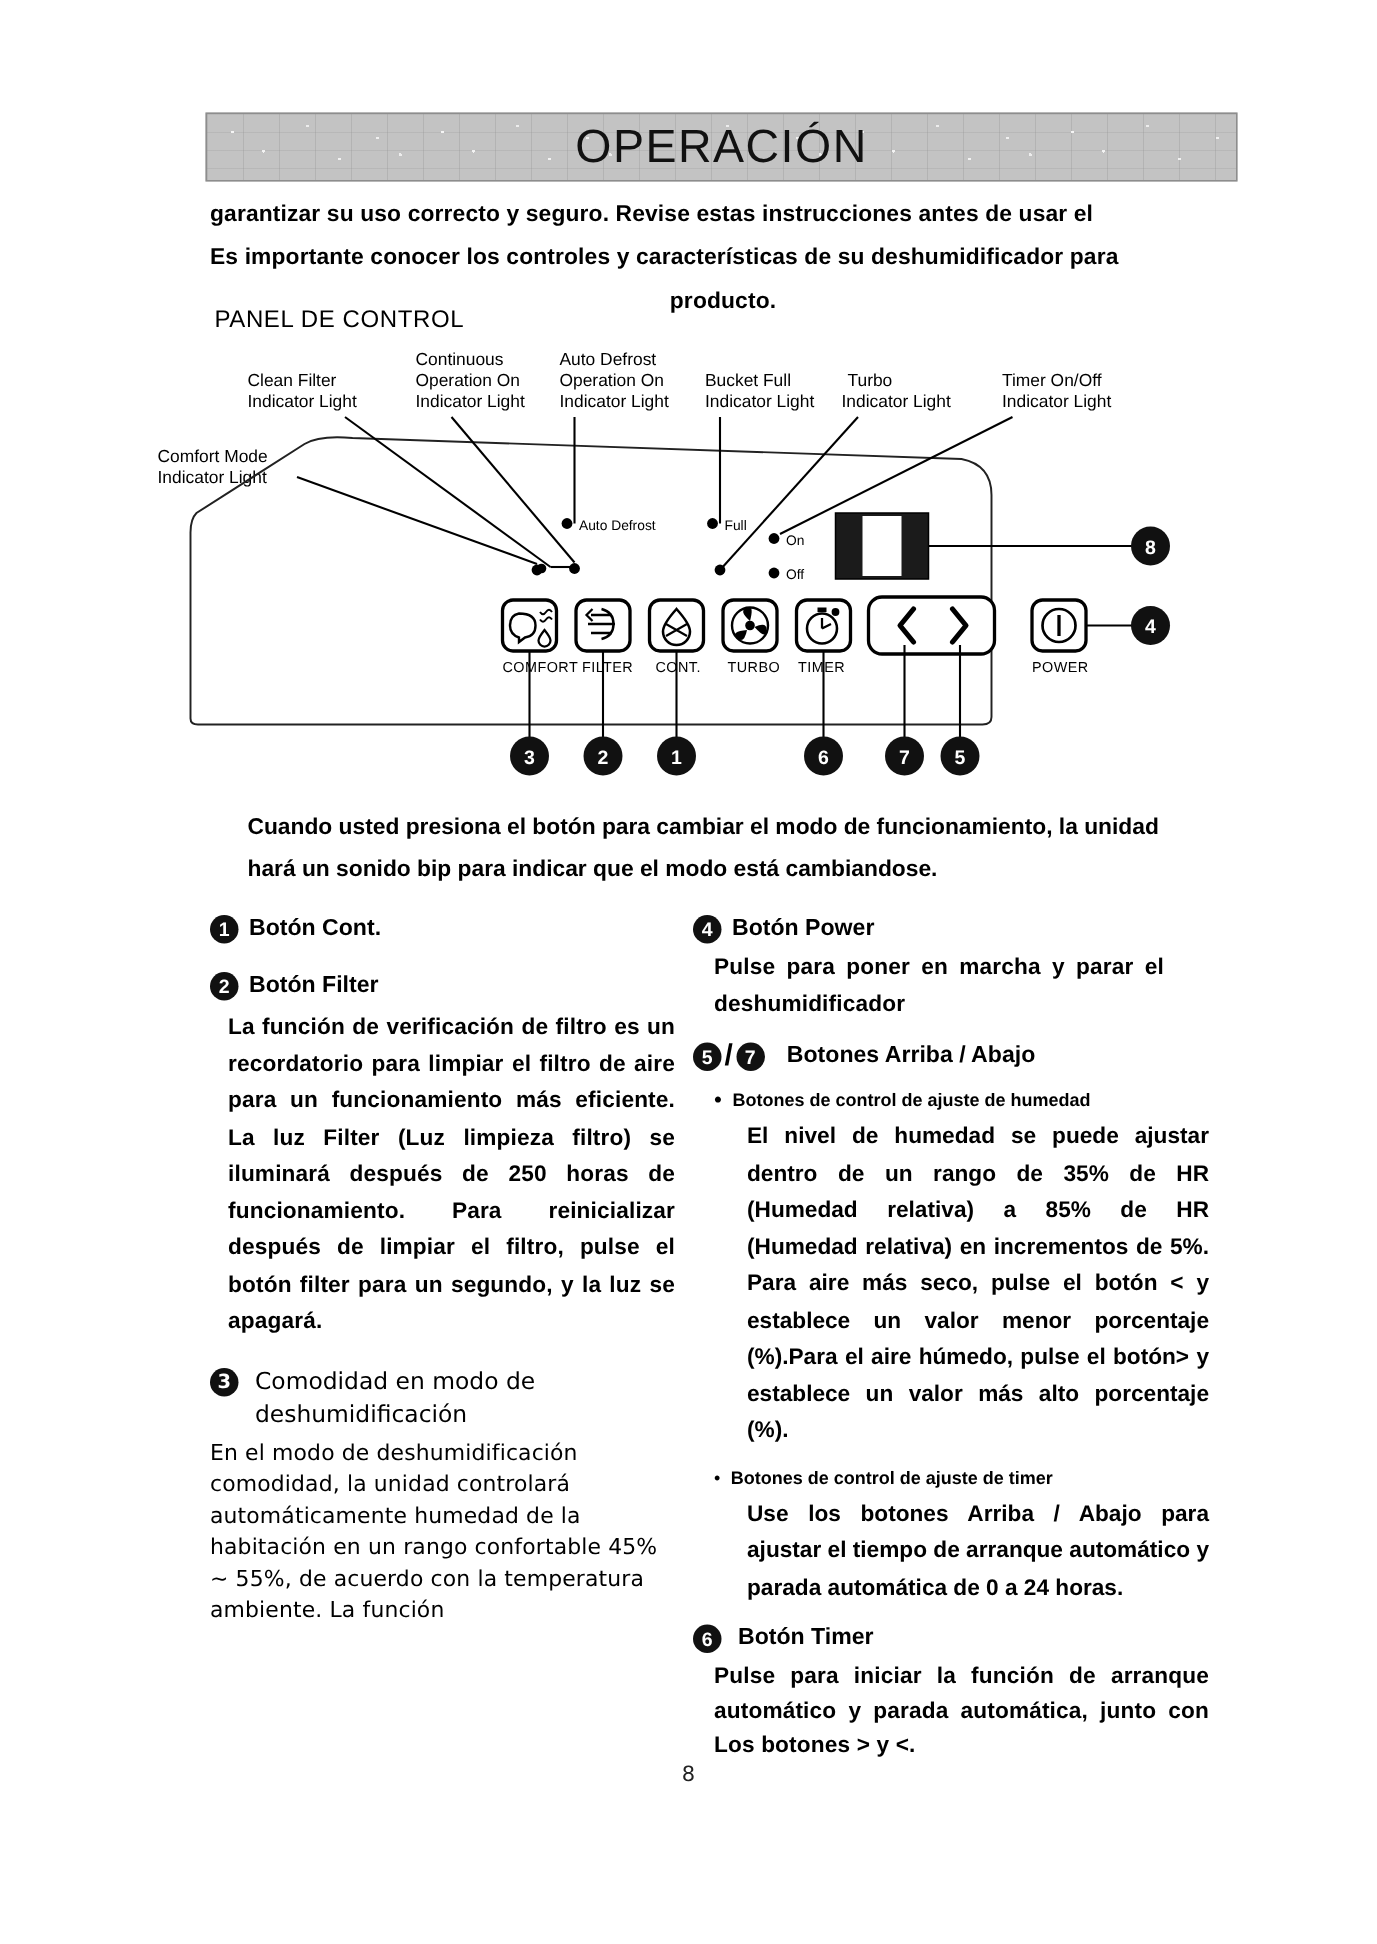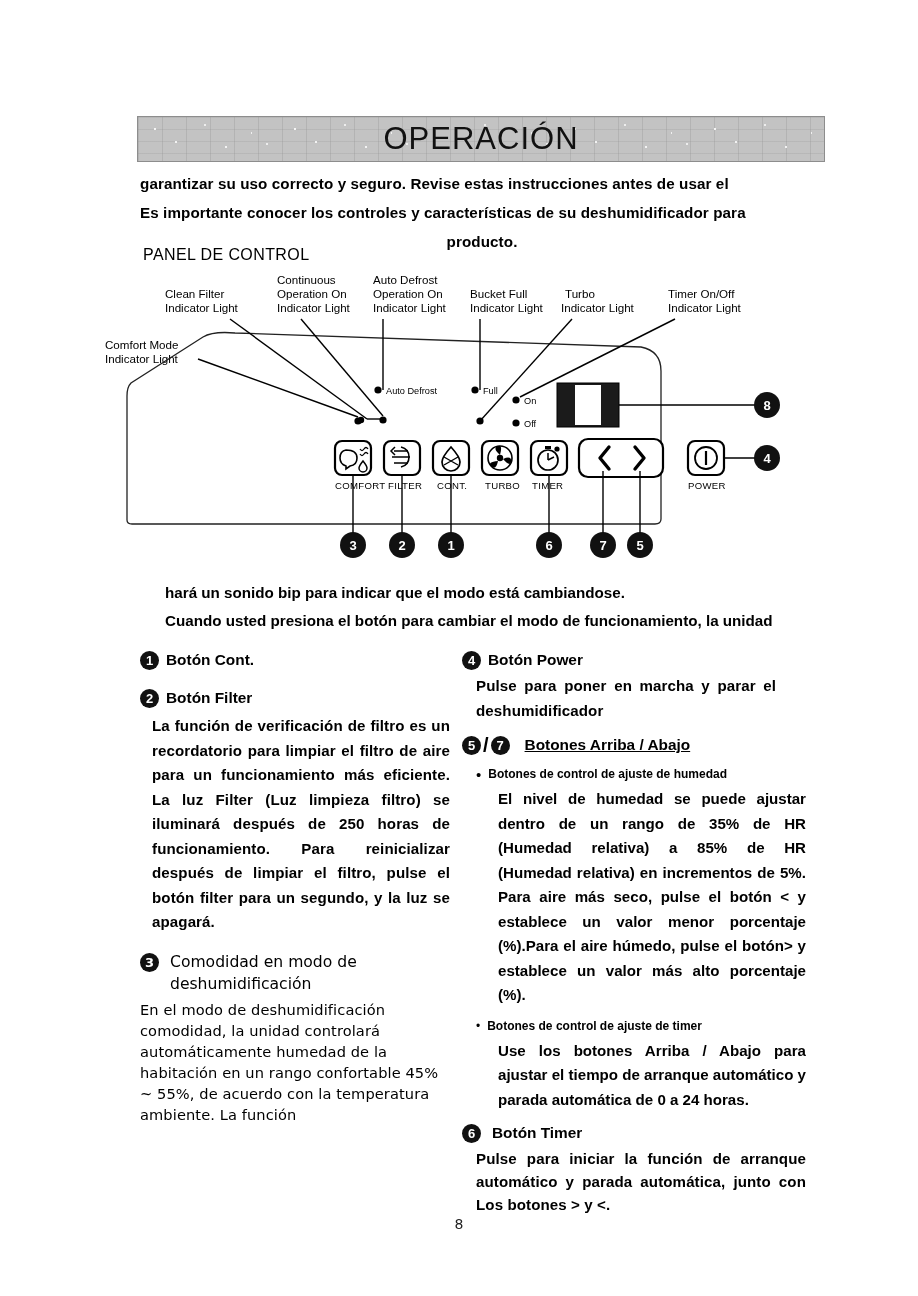--- a/index.html
+++ b/index.html
@@ -4,21 +4,21 @@
 <style>
   html,body{margin:0;padding:0;}
   body{
     width:918px;height:1296px;
     background:#ffffff;
     font-family:"Liberation Sans", sans-serif;
     color:#000;
     overflow:hidden;
     position:relative;
   }
-  .page{position:absolute;inset:0;margin-top:41px;}
+  .page{position:absolute;inset:0;}
 
   
   .banner{
     position:absolute;left:137px;top:75px;width:688px;height:46px;
     background:#c3c3c3;
     border:1px solid #8d8d8d;
     box-sizing:border-box;
     background-image:
       radial-gradient(circle at 12% 30%, rgba(255,255,255,.85) 0 1px, transparent 1px),
       radial-gradient(circle at 27% 62%, rgba(255,255,255,.8) 0 1px, transparent 1px),
@@ -285,22 +285,22 @@
         <circle cx="672" cy="134" r="13" fill="#111"></circle>
         <text class="cn" x="672" y="139" text-anchor="middle">8</text>
       </g>
     <g>
         <circle cx="672" cy="187" r="13" fill="#111"></circle>
         <text class="cn" x="672" y="192" text-anchor="middle">4</text>
       </g>
   </svg>
 
   <div style="position:absolute;left:165px;top:538px;width:656px;font-size:15.2px;font-weight:bold;line-height:28px;">
+    <div>Cuando usted presiona el botón para cambiar el modo de funcionamiento, la unidad</div>
     <div>hará un sonido bip para indicar que el modo está cambiandose.</div>
-    <div>Cuando usted presiona el botón para cambiar el modo de funcionamiento, la unidad</div>
   </div>
 
   <div class="colL">
 
     <div class="item">
       <div class="itemhead">
         <span class="bullnum">1</span>
         <span>Botón Cont.</span>
       </div>
     </div>
@@ -333,21 +333,21 @@
       <div class="para" style="margin-top:3px;width:300px;">Pulse para poner en marcha y parar el deshumidificador</div>
     </div>
 
     <div class="item" style="margin-top:11px;">
       <div class="itemhead">
         <span class="dualnum">
           <span class="bullnum">5</span>
           <span class="slash">/</span>
           <span class="bullnum">7</span>
         </span>
-        <span style="padding-left:8px;text-decoration:underline;">Botones Arriba / Abajo</span>
+        <span style="padding-left:8px;">Botones Arriba / Abajo</span>
       </div>
 
       <div class="subitem" style="margin-top:6px;">
         <span class="dot">•</span>
         <span class="subtxt" style="width:300px;">Botones de control de ajuste de humedad</span>
       </div>
       <div class="sub-body">El nivel de humedad se puede ajustar dentro de un rango de 35% de HR (Humedad relativa) a 85% de HR (Humedad relativa) en incrementos de 5%. Para aire más seco, pulse el botón &lt; y establece un valor menor porcentaje (%).Para el aire húmedo, pulse el botón&gt; y establece un valor más alto porcentaje (%).</div>
 
       <div class="subitem" style="margin-top:6px;">
         <span class="dot" style="font-size:12px;">•</span>

